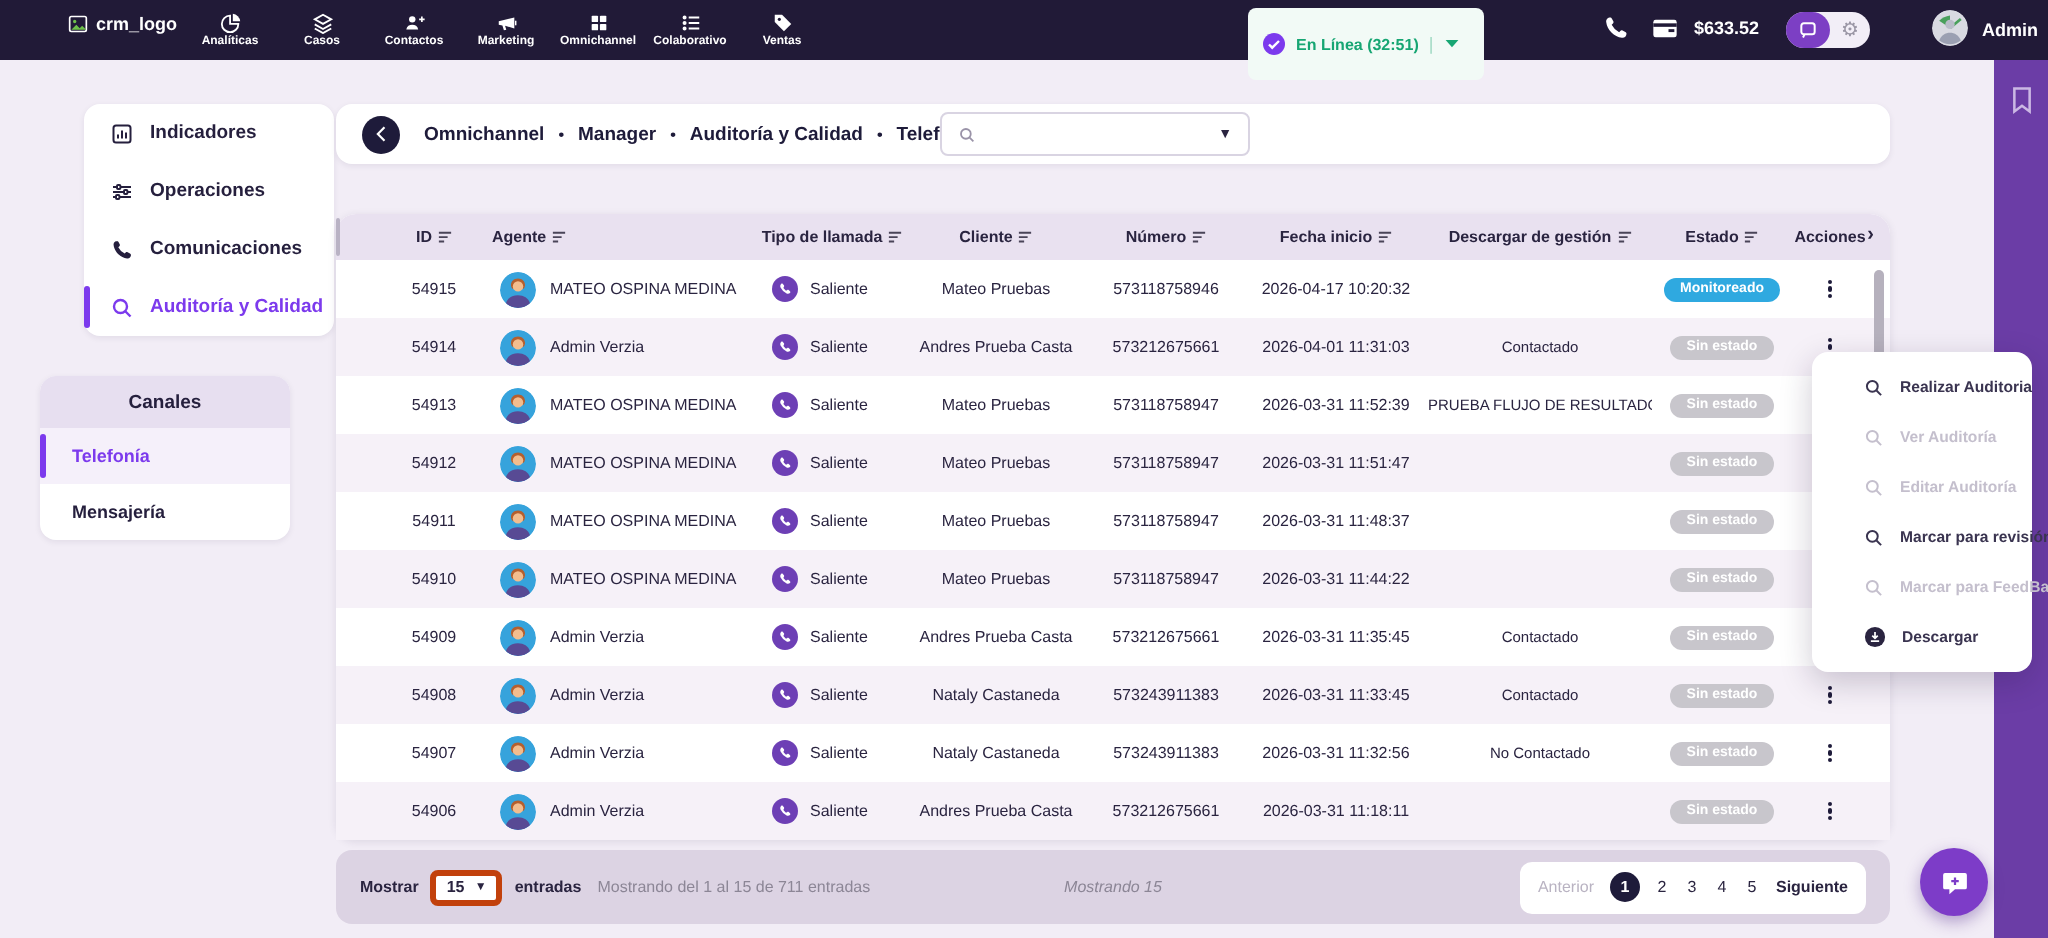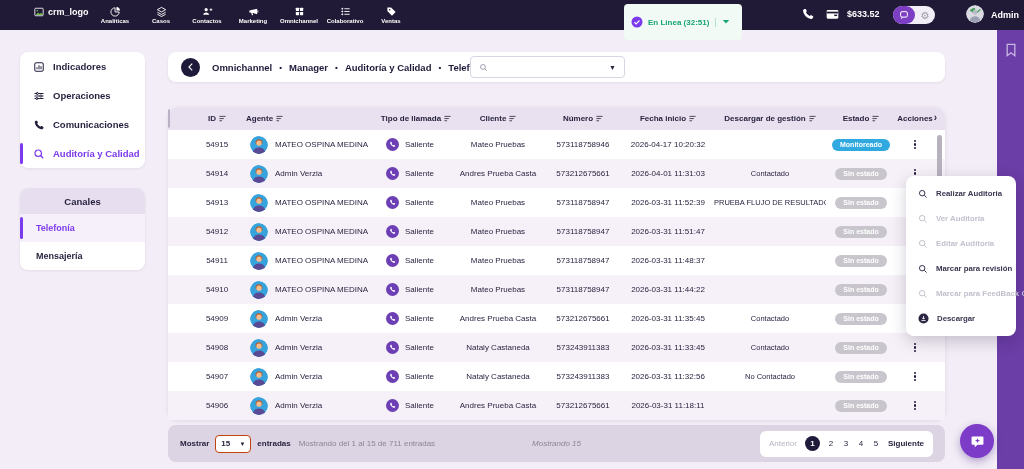--- a/index.html
+++ b/index.html
@@ -23,21 +23,21 @@
   .toggle .toff { flex:1; display:flex; align-items:center; justify-content:center; color:#9a96a5; font-size:10px; }
   .tb-avatar { position:absolute; left:966px; top:5px; width:18px; height:18px; border-radius:50%; overflow:hidden; }
   .admin-label { position:absolute; left:991px; top:10px; color:#fff; font-size:9px; font-weight:bold; }
 
   
   .right-rail { position:absolute; left:997px; top:30px; width:27px; height:439px; background:#6b3da6; z-index:20; }
   .right-rail svg { display:block; margin:13px auto 0; }
 
   
   .side-card { position:absolute; left:20px; width:125px; background:#fff; border-radius:8px; box-shadow:0 1px 3px rgba(40,30,70,.08); z-index:5; }
-  .side-card1 { top:52px; }
+  .side-card1 { top:52px;margin-left:22px; }
   .side-item { height:29px; display:flex; align-items:center; gap:8px; padding-left:13px; font-size:9.5px; font-weight:bold; color:#251f3d; cursor:pointer; position:relative; }
   .side-item svg { width:12px; height:12px; flex:none; }
   .side-item.active { color:#7c3aed; }
   .side-item.active::before { content:""; position:absolute; left:0; top:4px; bottom:4px; width:3px; background:#7c3aed; border-radius:2px; }
   .side-card2 { top:188px; }
   .canales-head { height:26px; background:#e7dff0; border-radius:8px 8px 0 0; display:flex; align-items:center; justify-content:center; font-size:9.5px; font-weight:bold; color:#251f3d; }
   .chan-item { height:28px; display:flex; align-items:center; padding-left:16px; font-size:9px; cursor:pointer; position:relative; }
   .chan-item.active { color:#7c3aed; font-weight:bold; background:#f5f0fa; }
   .chan-item.active::before { content:""; position:absolute; left:0; top:3px; bottom:3px; width:3px; background:#7c3aed; border-radius:2px; }
   .chan-item.normal { color:#251f3d; font-weight:bold; }
@@ -71,32 +71,32 @@
   .badge { display:inline-block; padding:2.5px 8px; border-radius:9px; font-size:7px; font-weight:bold; color:#fff; }
   .badge.monitored { background:#2fa9e0; }
   .badge.none { background:#c8c6cc; }
   .kebab { display:flex; flex-direction:column; align-items:center; justify-content:center; gap:1.5px; height:100%; cursor:pointer; }
   .kebab i { width:2.2px; height:2.2px; border-radius:50%; background:#1e1b3a; }
   .vscroll { position:absolute; right:3px; top:5px; width:5px; height:52px; background:#b6b1bd; border-radius:3px; cursor:pointer; }
 
   
   .footer-bar { position:absolute; left:168px; top:425px; width:777px; height:37px; background:#dcd3e3; border-radius:8px; display:flex; align-items:center; padding:0 12px; z-index:5; }
   .f-label { font-size:8px; font-weight:bold; color:#2a2440; }
-  .f-select { width:36px; height:18px; background:#fff; border:1px solid #c2410c; border-radius:4px; margin:0 6px; display:flex; align-items:center; justify-content:space-between; padding:0 5px; font-size:8px; font-weight:bold; cursor:pointer; }
+  .f-select { width:36px; height:18px; background:#fff; border:3px solid #c2410c; border-radius:4px; margin:0 6px; display:flex; align-items:center; justify-content:space-between; padding:0 5px; font-size:8px; font-weight:bold; cursor:pointer; }
   .f-select .car { font-size:6px; }
   .f-range { font-size:8px; color:#8c8696; margin-left:8px; }
   .f-center { position:absolute; left:50%; transform:translateX(-50%); font-size:8px; color:#8c8696;font-style:italic; }
   .pager { margin-left:auto; background:#fff; border-radius:6px; height:26px; display:flex; align-items:center; padding:0 9px; gap:8px; }
   .pg-prev { font-size:8px; color:#b9b3c2; cursor:pointer; }
   .pg-next { font-size:8px; font-weight:bold; color:#2a2440; cursor:pointer; }
   .pg-num { font-size:8px; color:#2a2440; cursor:pointer; min-width:8px; text-align:center; }
   .pg-num.active { width:15px; height:15px; background:#1e1b3a; color:#fff; border-radius:50%; display:flex; align-items:center; justify-content:center; font-weight:bold; }
 
   
-  .ctx-menu { position:absolute; left:906px; top:176px; width:110px; background:#fff; border-radius:8px; box-shadow:0 5px 16px rgba(30,20,55,.22); padding:5px 0; z-index:70; }
+  .ctx-menu { position:absolute; left:906px; top:176px; width:110px; background:#fff; border-radius:8px; box-shadow:0 5px 16px rgba(30,20,55,.22); padding:5px 14px; z-index:70; }
   .ctx-item { height:25px; display:flex; align-items:center; gap:8px; padding-left:12px; font-size:7.8px; font-weight:bold; color:#3a3450; cursor:pointer; white-space:nowrap; }
   .ctx-item.disabled { color:#c4bfcd; cursor:default; }
   .ctx-item svg { flex:none; }
 
   
   .fab { position:absolute; left:960px; top:424px; width:34px; height:34px; border-radius:50%; background:#7d3cc8; box-shadow:0 3px 8px rgba(80,40,140,.4); display:flex; align-items:center; justify-content:center; cursor:pointer; z-index:40; }
 
   .avatar-chip { width:18px; height:18px; border-radius:50%; overflow:hidden; flex:none; }
 </style>
 </head>

